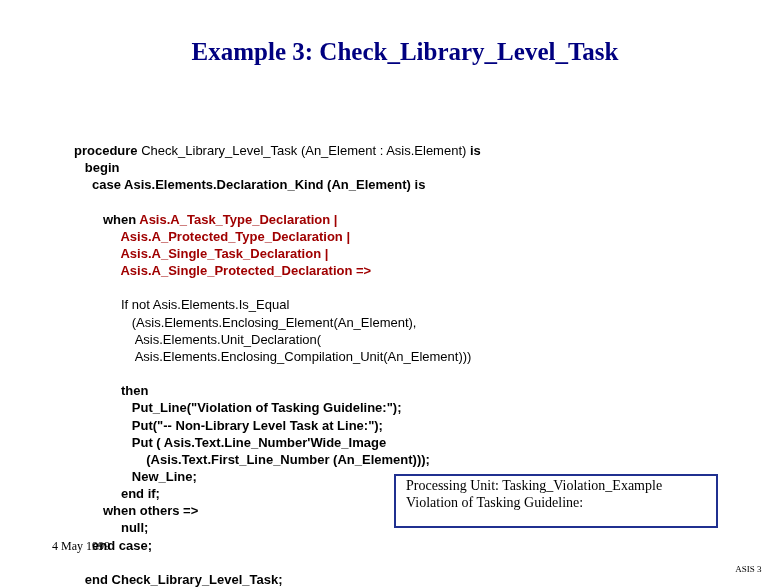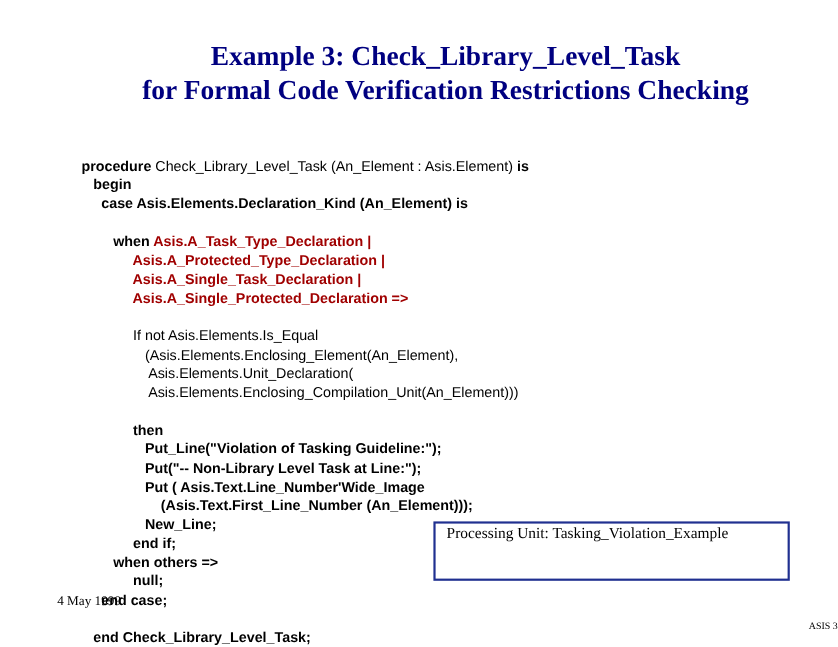--- a/index.html
+++ b/index.html
@@ -76,21 +76,20 @@
     color: #000;
   }
 </style>
 </head>
 <body>
 
 <div class="slide">
 
   <div class="title">
     <span>Example 3: Check_Library_Level_Task</span><br>
-    <span>for Formal Code Verification Restrictions Checking</span>
   </div>
 
   <div class="code-block"><b>procedure</b><span> Check_Library_Level_Task (An_Element : Asis.Element) </span><b>is</b>
 <b>   begin</b>
 <b>     case Asis.Elements.Declaration_Kind (An_Element) is</b>
 <span></span>
 <b>        when </b><span class="hl">Asis.A_Task_Type_Declaration |</span>
 <b>             </b><span class="hl">Asis.A_Protected_Type_Declaration |</span>
 <b>             </b><span class="hl">Asis.A_Single_Task_Declaration |</span>
 <b>             </b><span class="hl">Asis.A_Single_Protected_Declaration =&gt;</span>
@@ -108,18 +107,19 @@
 <b>                New_Line;</b>
 <b>             end if;</b>
 <b>        when others =&gt;</b>
 <b>             null;</b>
 <b>     end case;</b>
 <span></span>
 <b>   end Check_Library_Level_Task;</b></div>
 
   <div class="callout-box">
     <div>Processing Unit: Tasking_Violation_Example</div>
+    <div>Violation of Tasking Guideline:</div>
   </div>
 
   <div class="footer-left">4 May 1999</div>
   <div class="footer-right">ASIS 33</div>
 
 </div>
 
 </body></html>

